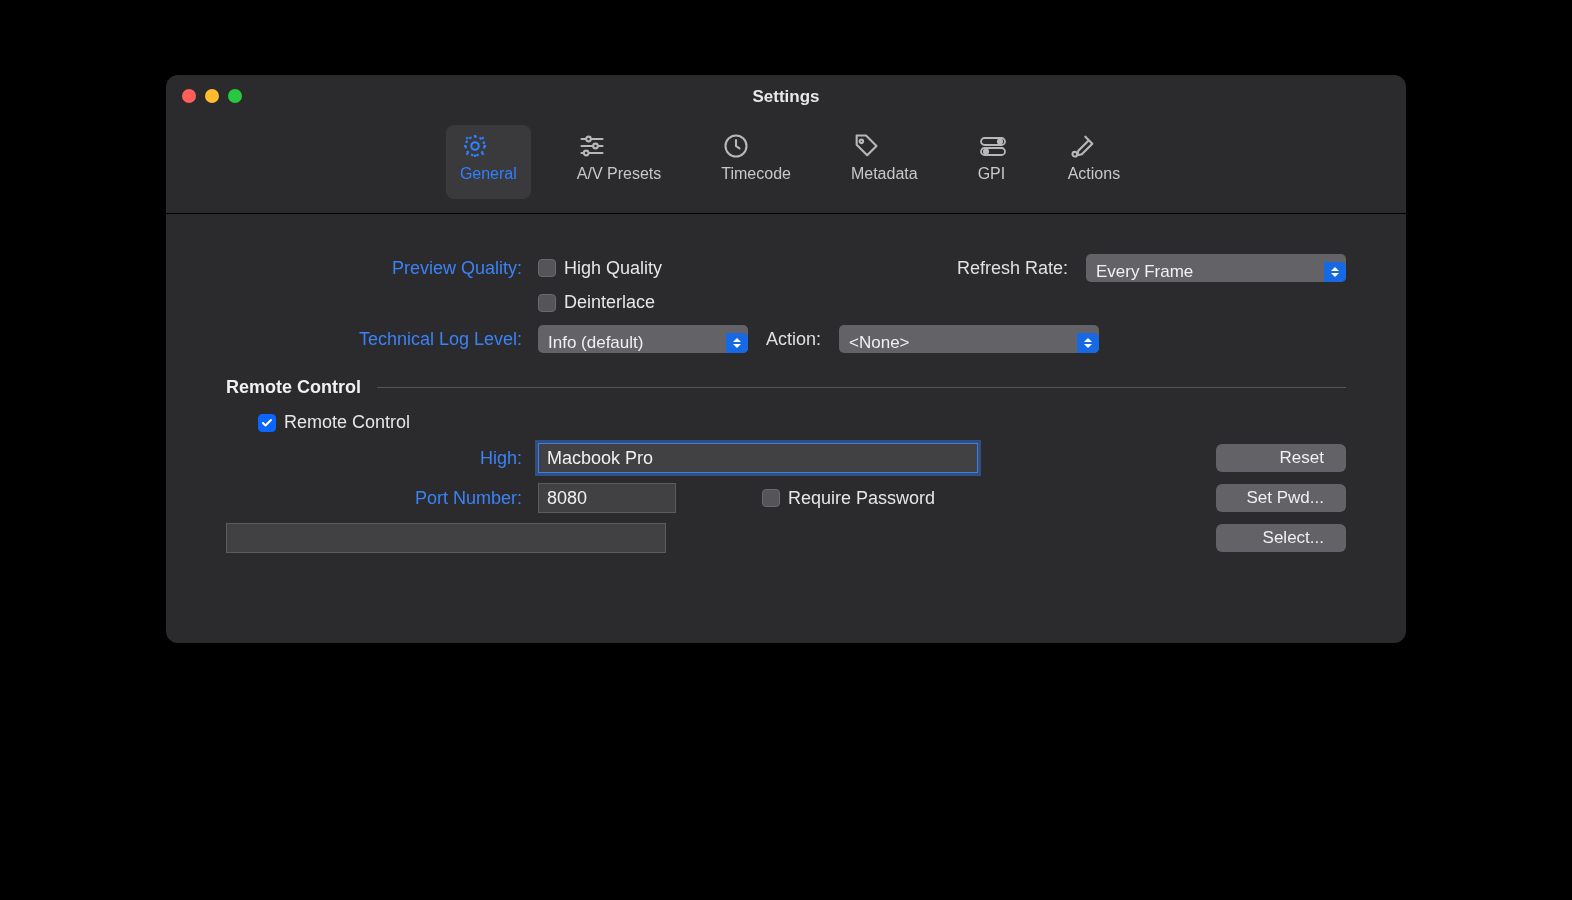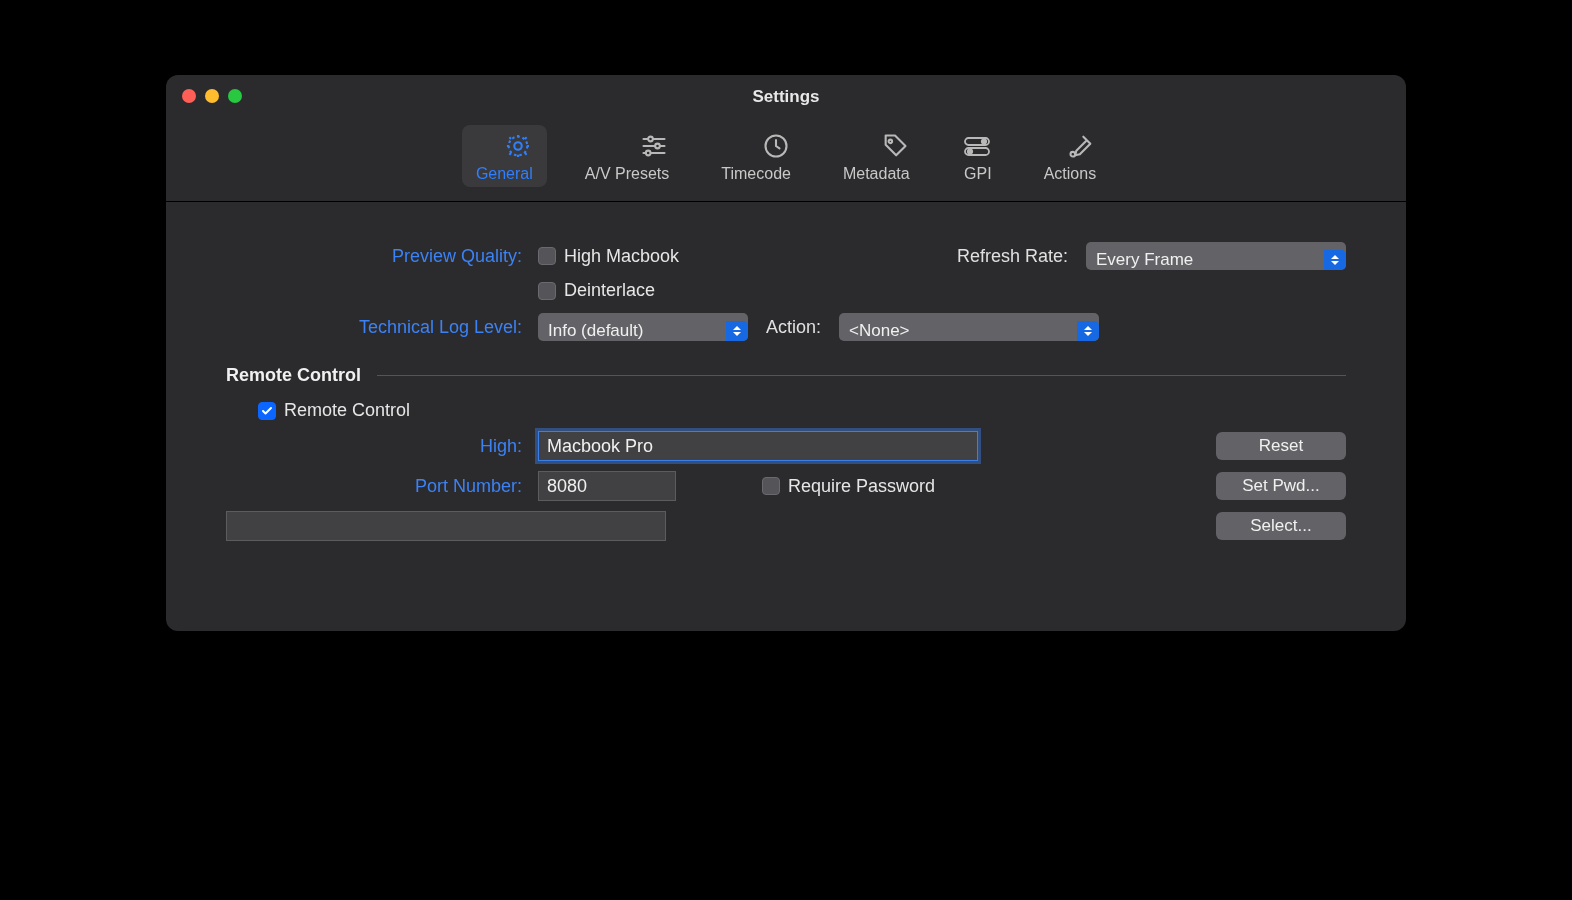--- a/index.html
+++ b/index.html
@@ -54,26 +54,27 @@
   .toolbar {
     display: flex;
     justify-content: center;
     gap: 24px;
     padding: 6px 0 14px 0;
     border-bottom: 1px solid #000;
   }
   .toolbar-item {
     display: flex;
     flex-direction: column;
-    align-items: flex-end;
+    align-items: flex-start;
     gap: 4px;
-    padding: 6px 14px 4px 14px;
+    padding: 6px 14px 16px 14px;
     border-radius: 8px;
     cursor: pointer;
     color: #b8b8b8;
+    margin-left: 8px;
   }
   .toolbar-item.active {
     background: #3a3a3c;
     color: #2f7fff;
   }
   .toolbar-item.active .toolbar-label { color: #2f7fff; }
   .toolbar-icon {
     width: 30px;
     height: 30px;
     display: flex;
@@ -202,20 +203,21 @@
     background: #636367;
     border: none;
     border-radius: 6px;
     height: 28px;
     color: #f0f0f0;
     font-size: 17px;
     padding: 0 22px;
     cursor: pointer;
     font-family: inherit;
     min-width: 130px;
+    text-align: right;
   }
   .spacer { flex: 1; }
 </style>
 </head>
 <body>
 
 <div class="window">
 
   <div class="titlebar">
     <div class="traffic-lights">
@@ -292,21 +294,21 @@
 
   <div class="content">
 
     <div class="form-row">
       <div class="label-col">Preview Quality:</div>
       <div class="field-col">
         <label class="checkbox">
           <span class="checkbox-box">
             
           </span>
-          <span>High Macbook</span>
+          <span>High Quality</span>
         </label>
         <div class="spacer"></div>
         <span class="label-inline">Refresh Rate:</span>
         <div class="select" style="width:260px">
           <span>Every Frame</span>
           <div class="select-arrows">
               <div class="arrow-up"></div>
               <div class="arrow-down"></div>
             </div>
         </div>

